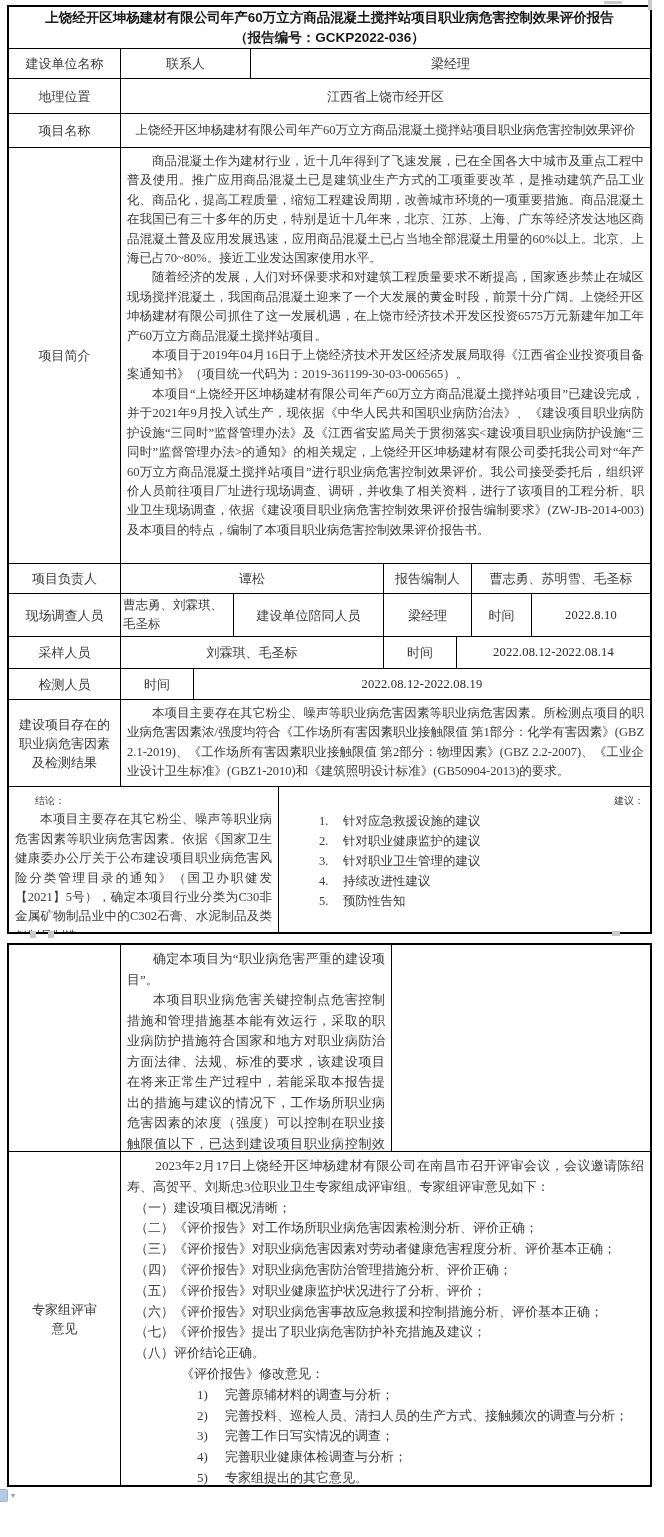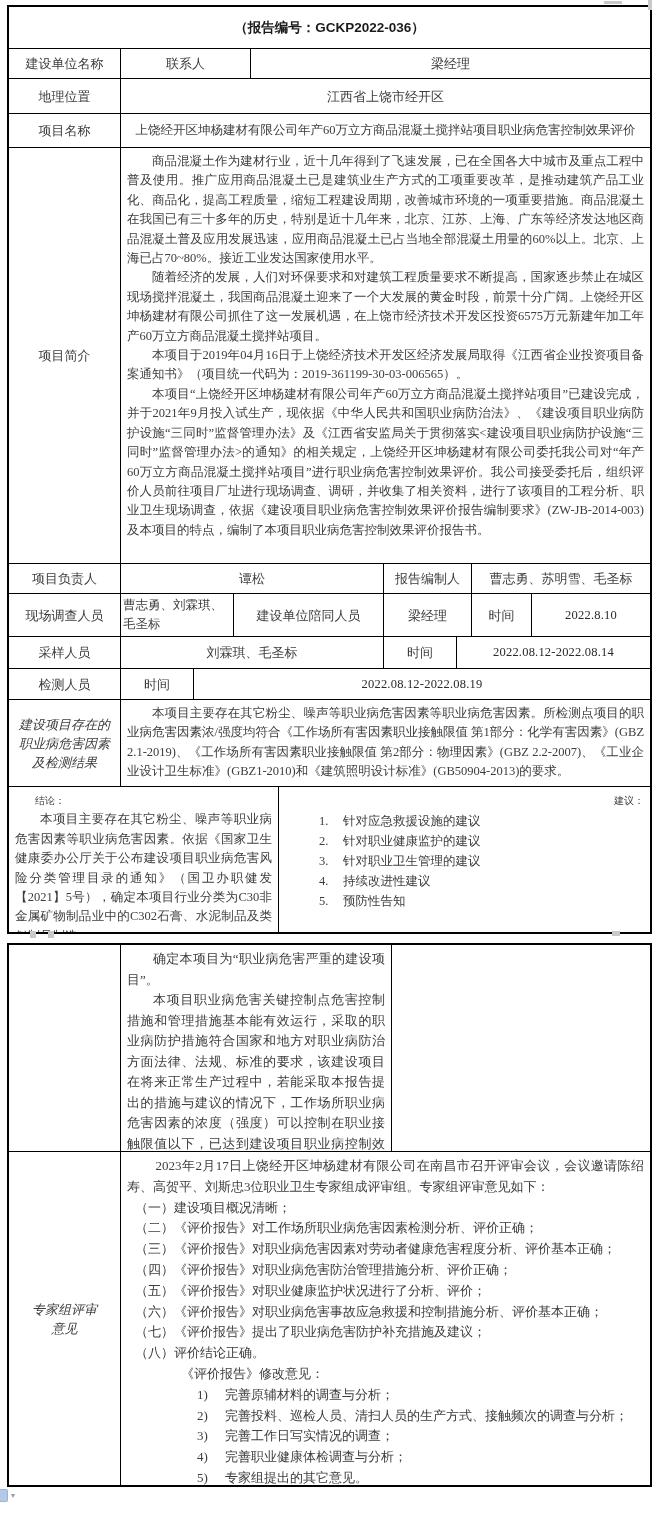--- a/index.html
+++ b/index.html
@@ -22,21 +22,21 @@
   .row:last-child{border-bottom:none;}
   .cell{
     border-right:1.5px solid var(--border);
     overflow:hidden;flex:0 0 auto;
     display:flex;flex-direction:column;justify-content:center;align-items:center;
     text-align:center;font-size:13px;line-height:17px;padding:1px 2px;
   }
   .cell:last-child{border-right:none;}
   .cell.grow{flex:1 1 auto;}
   .cell.txt{display:block;text-align:left;justify-content:flex-start;padding:4px 6px;}
-  .pre{white-space:pre-line;font-style:italic;}
+  .pre{white-space:pre-line;}
   .title-cell{font-family:"Liberation Sans","DejaVu Sans",sans-serif;font-weight:bold;color:#1a1a1a;font-size:13.5px;line-height:20px;}
   .body-p{font-size:12.5px;line-height:19.4px;text-align:justify;text-indent:2em;color:var(--text);}
   .noindent{text-indent:0;}
   .cont-p{font-size:13px;line-height:20.5px;text-align:justify;text-indent:2em;}
   .concl-h{font-size:10px;line-height:19.4px;text-indent:2em;}
   .sugg-h{font-size:10px;line-height:20px;text-align:right;}
   .sugg-item{display:flex;font-size:12.5px;line-height:20px;padding-left:34px;}
   .sugg-item .num{width:24px;flex:0 0 auto;}
   .exp{font-size:13px;line-height:20.8px;}
   .exp-intro{text-indent:2.2em;text-align:justify;}
@@ -53,20 +53,21 @@
 </style>
 </head>
 <body>
 
 <div class="page">
 
   <div class="tbl t1">
 
     <div class="row" style="height:42px">
       <div class="cell grow title-cell">
+        <div>上饶经开区坤杨建材有限公司年产60万立方商品混凝土搅拌站项目职业病危害控制效果评价报告</div>
         <div>（报告编号：GCKP2022-036）</div>
       </div>
     </div>
 
     <div class="row" style="height:30px">
       <div class="cell" style="width:112px">建设单位名称</div>
       <div class="cell" style="width:130px">联系人</div>
       <div class="cell grow">梁经理</div>
     </div>
 

